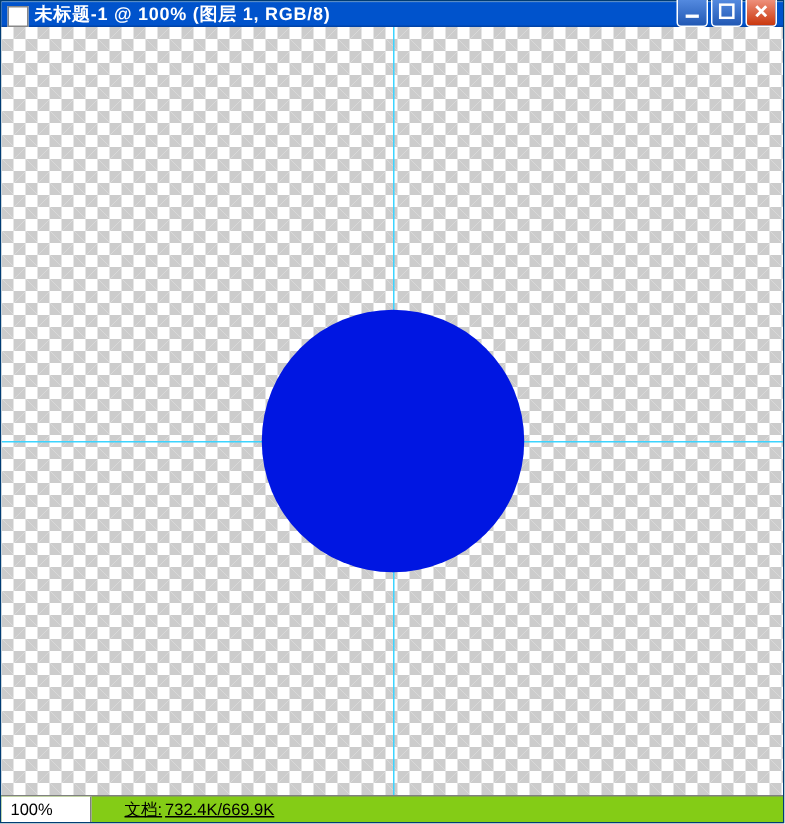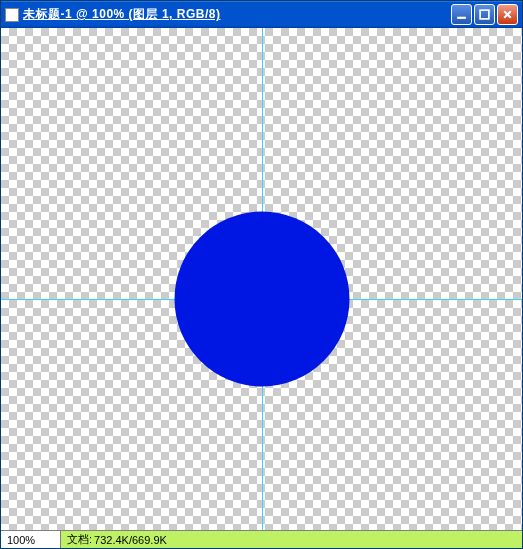--- a/index.html
+++ b/index.html
@@ -1,20 +1,20 @@
 <!DOCTYPE html>
 <html><head>
   <meta charset="utf-8">
   <style>
     * { margin: 0; padding: 0; box-sizing: border-box; font-family: "Microsoft YaHei", Arial, sans-serif; }
     body { background: #ece9d8; width: 523px; height: 549px; overflow: hidden; }
     .window { width: 523px; height: 549px; border: 1px solid #003c74; display: flex; flex-direction: column; }
     .titlebar {
-      height: 27px; background: linear-gradient(to bottom, #3a84e0 0%, #0053cc 5%, #0053cc 90%, #003fa0 100%);
-      display: flex; align-items: center; padding: 0 4px; color: #fff; font-size: 12px; user-select: none; text-decoration: underline;
+      height: 17px; background: linear-gradient(to bottom, #3a84e0 0%, #0053cc 5%, #0053cc 90%, #003fa0 100%);
+      display: flex; align-items: flex-end; padding: 0 4px; color: #fff; font-size: 12px; user-select: none;
     }
     .title-icon { width: 14px; height: 14px; margin-right: 4px; background: #fff; border: 1px solid #888; display:inline-block; }
     .title-text { flex: 1; font-weight: bold; letter-spacing: 0.5px; }
     .win-btns { display: flex; gap: 2px; }
     .win-btn {
       width: 21px; height: 21px; border-radius: 3px; display: flex; align-items: center; justify-content: center;
       font-family: Arial; font-weight: bold; font-size: 11px; color: #fff; border: 1px solid #fff;
       background: linear-gradient(to bottom, #598fe4, #2158b4);
     }
     .win-btn.close { background: linear-gradient(to bottom, #f29a87, #c9360c); }
@@ -31,25 +31,25 @@
       background-position: 0 0, 0 8px, 8px -8px, -8px 0px;
       background-color: #ffffff;
     }
     .guide-v { position: absolute; top: 0; bottom: 0; width: 1px; background: #3cd4ff; left: 50%; }
     .guide-h { position: absolute; left: 0; right: 0; height: 1px; background: #3cd4ff; top: 54%; }
     .circle {
       position: absolute; width: 175px; height: 175px; background: #0016e2; border-radius: 50%;
       left: 50%; top: 54%; transform: translate(-50%, -50%);
     }
     .statusbar {
-      height: 18px; background: #bef264; border-top: 1px solid #808080; display: flex; align-items: center; font-size: 11px;
+      height: 18px; background: #84cc16; border-top: 1px solid #808080; display: flex; align-items: center; font-size: 11px;
     }
     .status-seg { border-right: 1px solid #808080; padding: 0 6px; height: 100%; display: flex; align-items: center; background: #fff; }
     .status-seg:first-child { width: 60px; }
-    .status-rest { flex:1; display:flex; align-items:center; padding: 0 6px; }
+    .status-rest { flex:1; display:flex; align-items:center; padding: 0 22px; text-decoration: underline; }
     .status-label { margin-right: 2px; }
   </style>
 </head>
 <body>
 
 <div class="window">
   <div class="titlebar">
     <span class="title-icon"></span>
     <span class="title-text">未标题-1 @ 100% (图层 1, RGB/8)</span>
     <div class="win-btns">

